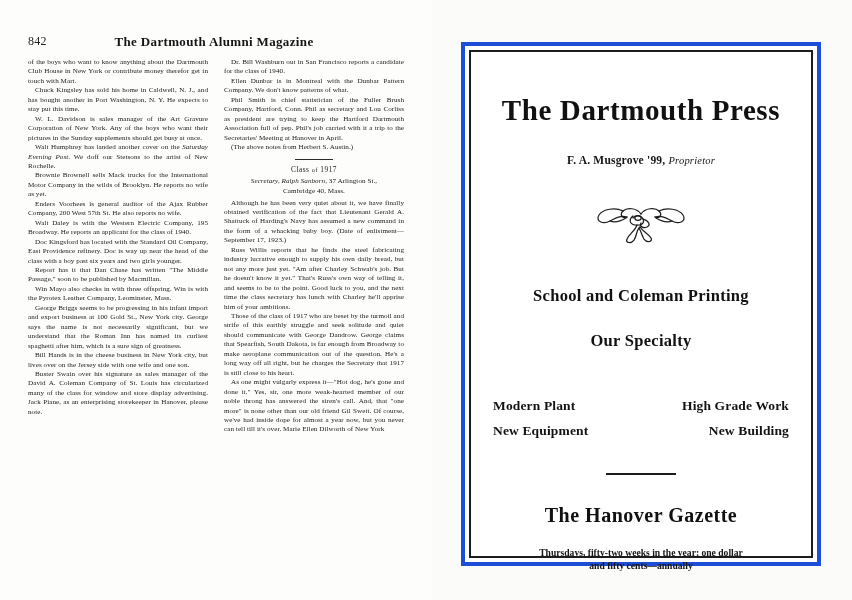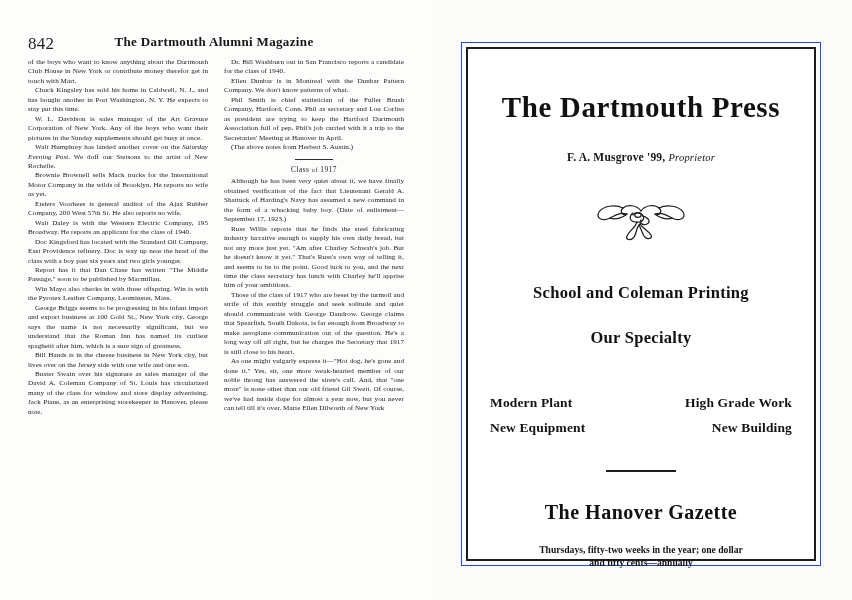--- a/index.html
+++ b/index.html
@@ -31,21 +31,21 @@
     position: absolute;
     left: 28px;
     top: 34px;
     width: 372px;
     height: 16px;
   }
   #folio {
     position: absolute;
     left: 0;
     top: 0;
-    font-size: 17px;
+    font-size: 12px;
     letter-spacing: 0.2px;
     color: #242424;
   }
   #running-head {
     position: absolute;
     left: 0;
     top: 0;
     width: 372px;
     text-align: center;
     font-size: 13px;
@@ -109,21 +109,21 @@
     width: 420px;
     height: 600px;
     background: #fbfbfa;
   }
   #ad-outer {
     position: absolute;
     left: 29px;
     top: 42px;
     width: 360px;
     height: 524px;
-    border: 1px solid #1d4ed8;
+    border: 4px solid #1d4ed8;
     box-sizing: border-box;
     background: #ffffff;
   }
   #ad-inner {
     position: absolute;
     left: 4px;
     top: 4px;
     right: 4px;
     bottom: 4px;
     border: 2.6px solid #1d1d1d;
@@ -251,20 +251,21 @@
       <div class="col" id="col-right">
         <p>Dr. Bill Washburn out in San Francisco reports a candidate for the class of 1940.</p>
         <p>Ellen Dunbar is in Montreal with the Dunbar Pattern Company. We don't know patterns of what.</p>
         <p>Phil Smith is chief statistician of the Fuller Brush Company, Hartford, Conn. Phil as secretary and Lou Corliss as president are trying to keep the Hartford Dartmouth Association full of pep. Phil's job carried with it a trip to the Secretaries' Meeting at Hanover in April.</p>
         <p>(The above notes from Herbert S. Austin.)</p>
 
         <div class="cls-rule"></div>
 
         <div class="cls-head"><span>Class</span> <span class="sc">of</span> <span>1917</span></div>
 
+        <div class="cls-sec"><span class="nm">Secretary,</span> <span class="nm">Ralph Sanborn,</span> <span>37 Arlington St.,</span><br><span>Cambridge 40, Mass.</span></div>
 
         <p>Although he has been very quiet about it, we have finally obtained verification of the fact that Lieutenant Gerald A. Shattuck of Harding's Navy has assumed a new command in the form of a whacking baby boy. (Date of enlistment—September 17, 1923.)</p>
         <p>Russ Willis reports that he finds the steel fabricating industry lucrative enough to supply his own daily bread, but not any more just yet. "Am after Charley Schwab's job. But he doesn't know it yet." That's Russ's own way of telling it, and seems to be to the point. Good luck to you, and the next time the class secretary has lunch with Charley he'll apprise him of your ambitions.</p>
         <p>Those of the class of 1917 who are beset by the turmoil and strife of this earthly struggle and seek solitude and quiet should communicate with George Dandrow. George claims that Spearfish, South Dakota, is far enough from Broadway to make aeroplane communication out of the question. He's a long way off all right, but he charges the Secretary that 1917 is still close to his heart.</p>
         <p>As one might vulgarly express it—"Hot dog, he's gone and done it." Yes, sir, one more weak-hearted member of our noble throng has answered the siren's call. And, that "one more" is none other than our old friend Gil Swett. Of course, we've had inside dope for almost a year now, but you never can tell till it's over. Marie Ellen Dilworth of New York</p>
       </div>
 
     </div>
   </div>
 

